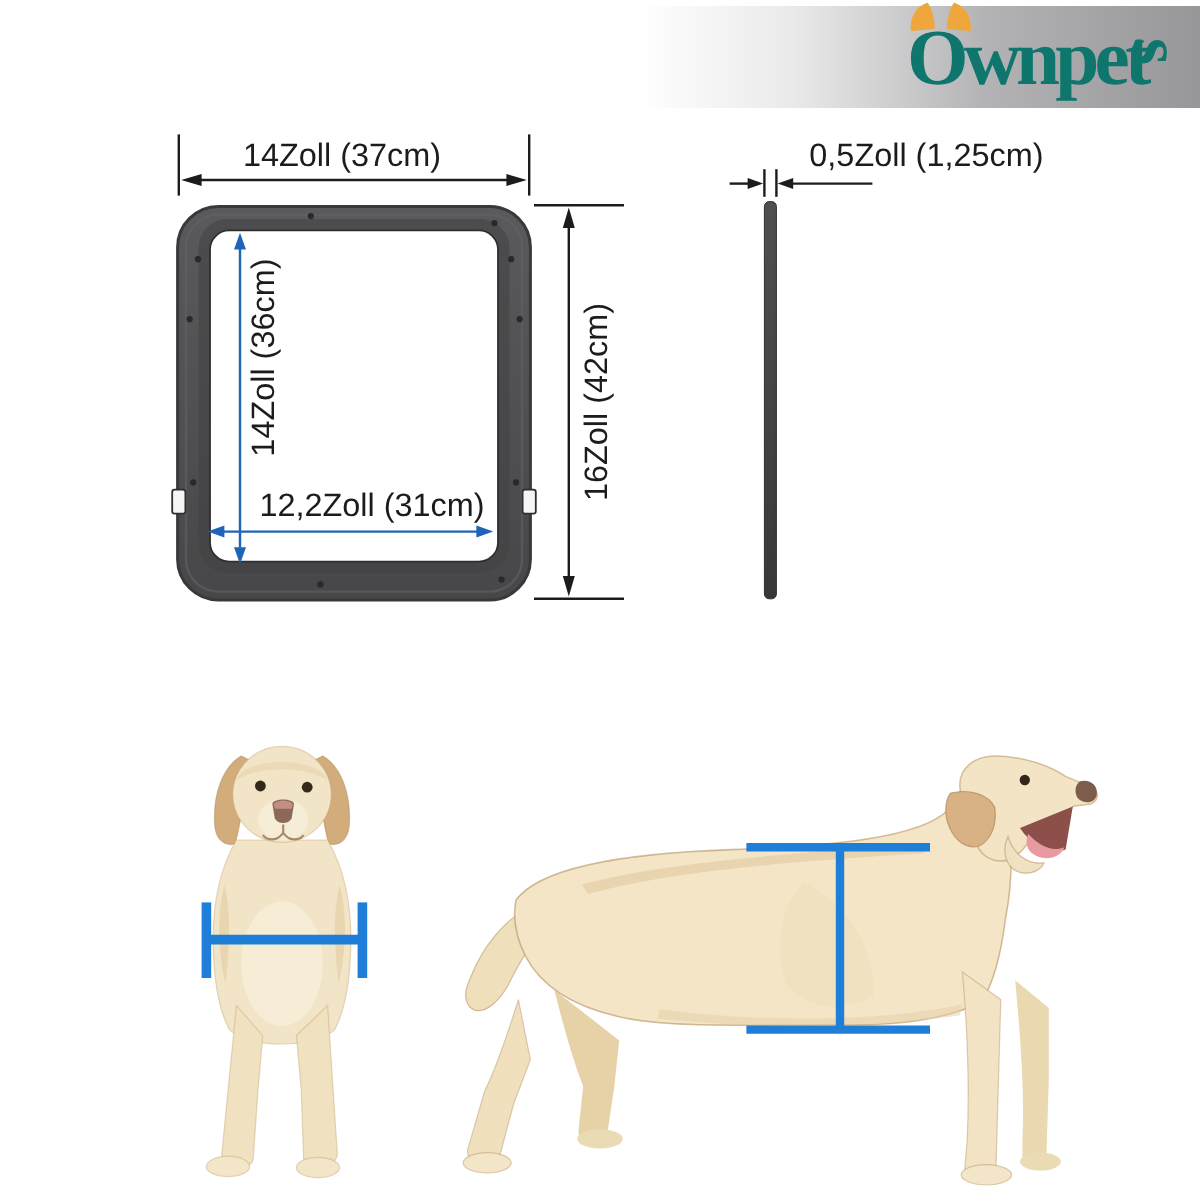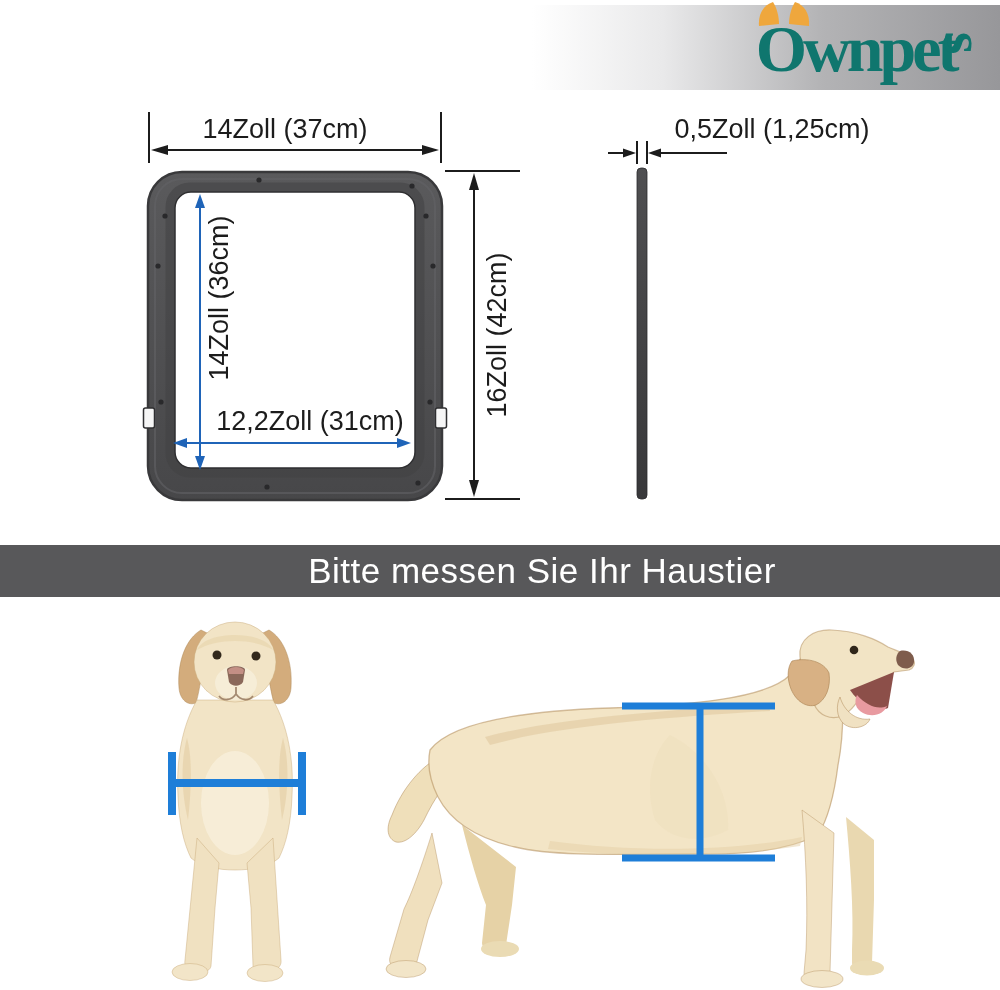--- a/index.html
+++ b/index.html
@@ -120,23 +120,20 @@
       <line x1="637" y1="141" x2="637" y2="164"></line>
       <line x1="647" y1="141" x2="647" y2="164"></line>
       <line x1="608" y1="153" x2="624" y2="153"></line>
       <polygon points="636,153 623,148.4 623,157.6" fill="#1C1C1C" stroke="none"></polygon>
       <line x1="660" y1="153" x2="727" y2="153"></line>
       <polygon points="648,153 661,148.4 661,157.6" fill="#1C1C1C" stroke="none"></polygon>
     </g>
     <text class="dim-label" x="772" y="138" text-anchor="middle">0,5Zoll (1,25cm)</text>
   </svg>
 
-  <div class="banner">
-    <span>Bitte messen Sie Ihr Haustier</span>
-  </div>
 
   <svg class="dog-front" width="200" height="392" viewBox="0 0 200 392">
 
     <path d="M66,22 C52,30 42,52 44,80 C45,92 53,98 61,95 C66,78 68,50 78,28 Z" fill="#D3AC7C" stroke="#B08A58" stroke-opacity=".5"></path>
     <path d="M134,22 C148,30 158,52 156,80 C155,92 147,98 139,95 C134,78 132,50 122,28 Z" fill="#D3AC7C" stroke="#B08A58" stroke-opacity=".5"></path>
 
     <path d="M62,92 C47,118 41,152 43,188 C44,216 49,236 56,250 C66,259 84,262 100,262 C116,262 134,259 144,250 C151,236 156,216 157,188 C159,152 153,118 138,92 Z" fill="#F2E4C6" stroke="#C8A878" stroke-opacity=".45"></path>
     <path d="M52,130 C58,152 56,185 53,212 C47,188 45,155 52,130 Z" fill="#E2CBA0" opacity=".55"></path>
     <path d="M148,130 C142,152 144,185 147,212 C153,188 155,155 148,130 Z" fill="#E2CBA0" opacity=".55"></path>
     <ellipse cx="100" cy="195" rx="34" ry="52" fill="#F8F0DC" opacity=".75"></ellipse>

